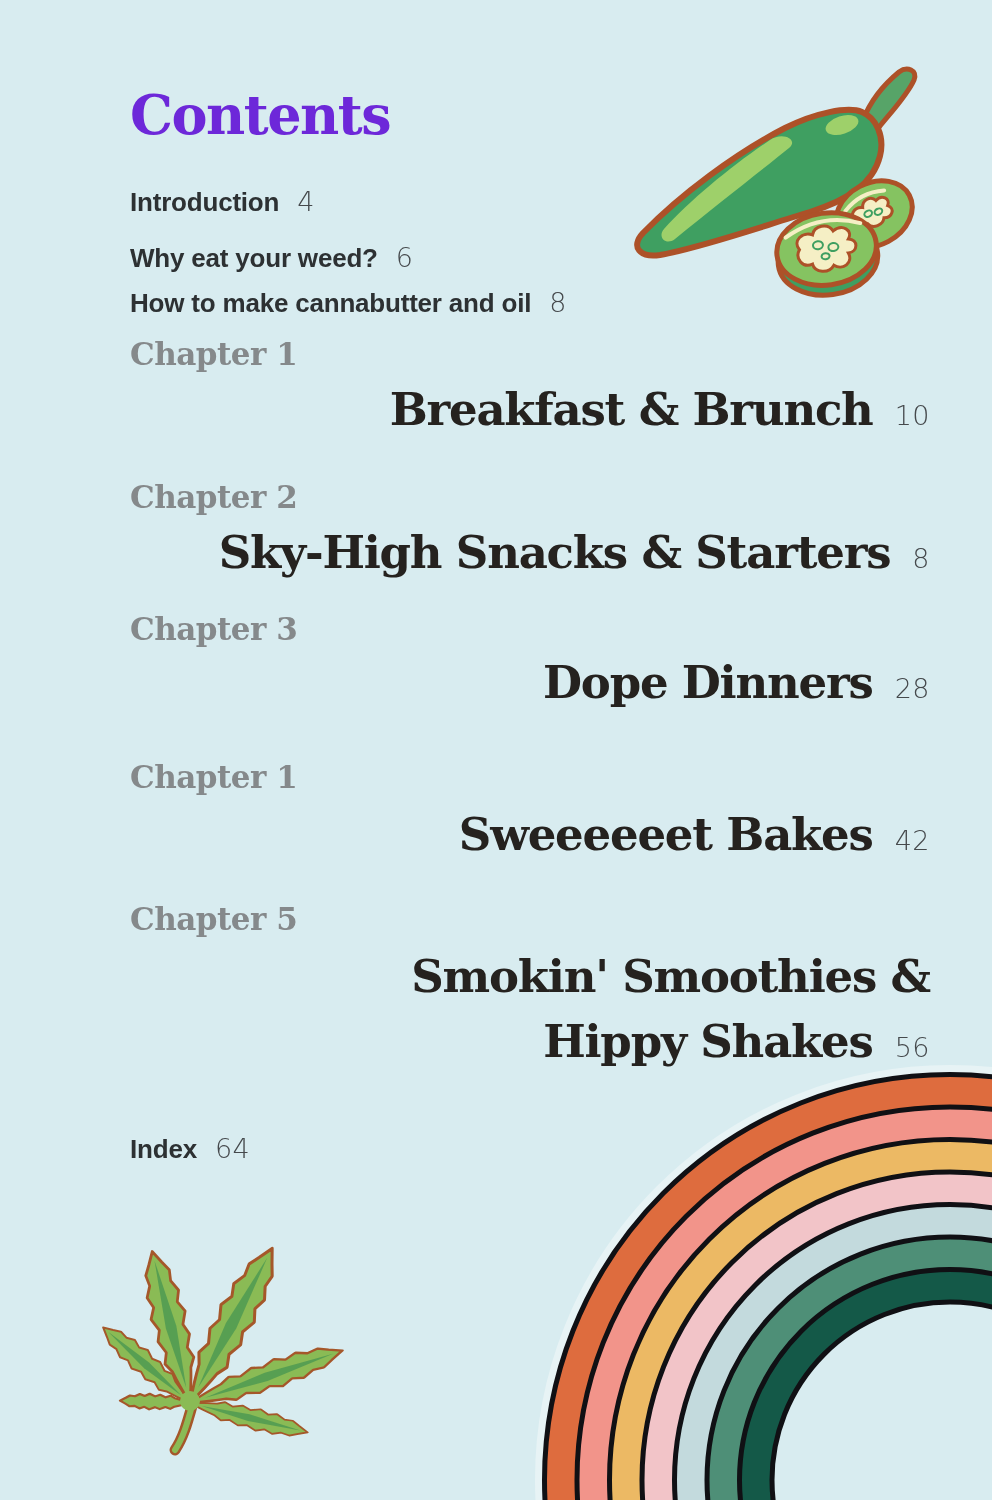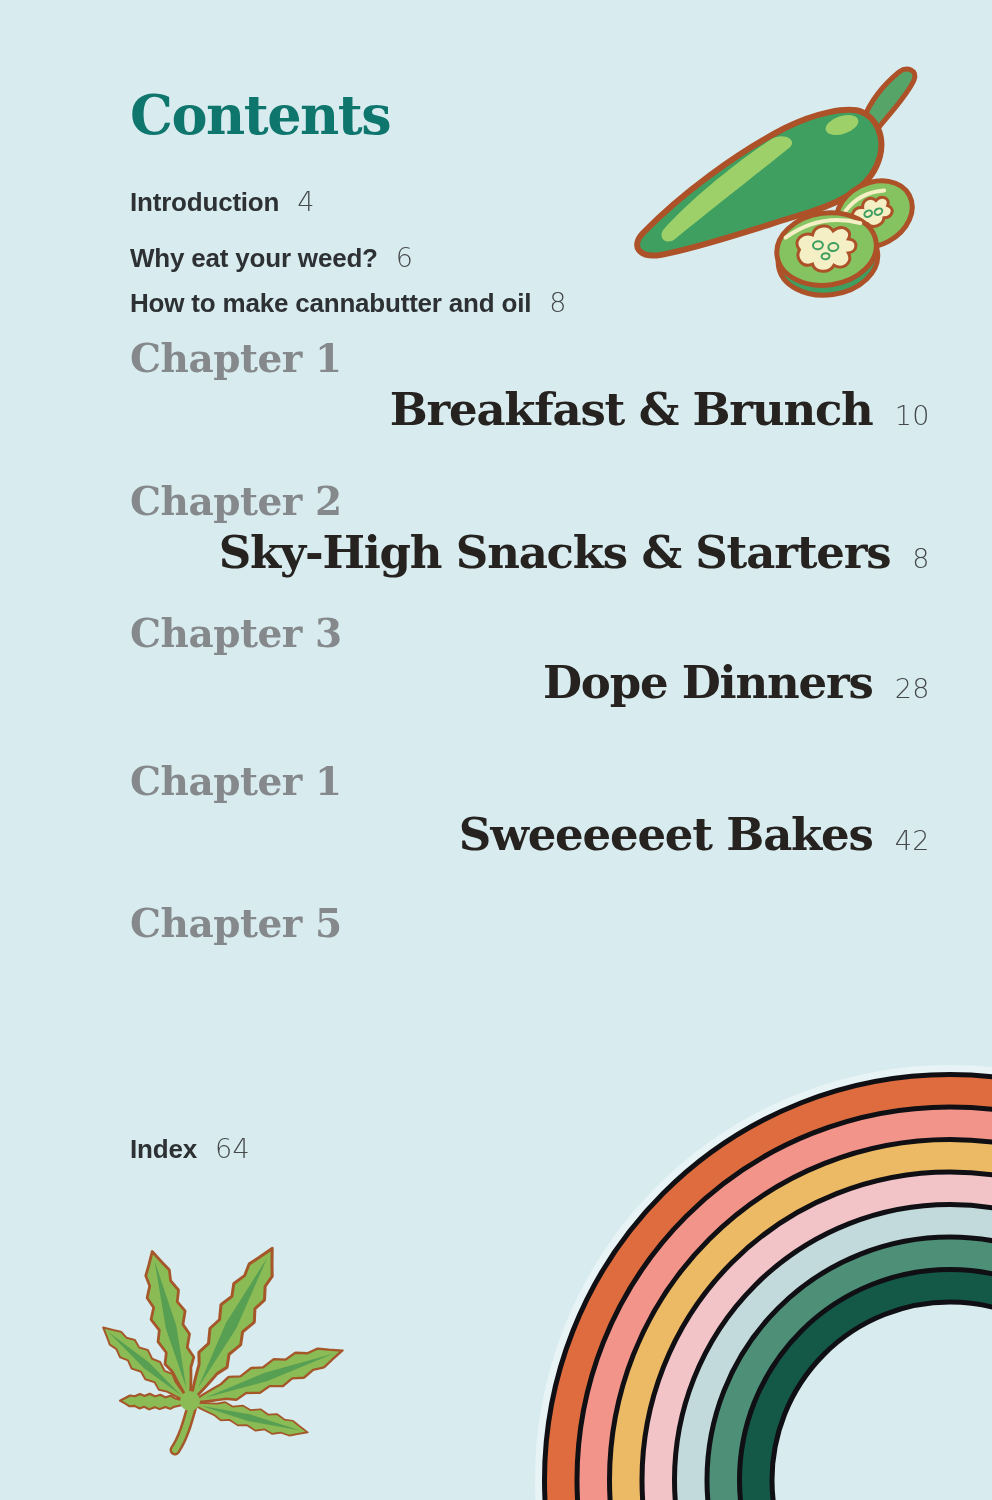--- a/index.html
+++ b/index.html
@@ -7,35 +7,35 @@
     position:relative;
     width:992px;height:1500px;
     background:#d8ecf0;
     overflow:hidden;
     font-family:"Liberation Sans","DejaVu Sans",sans-serif;
   }
   .abs{position:absolute;left:130px;margin:0;}
   .page-title{
     font-family:"DejaVu Serif","Liberation Serif",serif;
     font-weight:700;font-size:54px;line-height:1;
-    letter-spacing:-1.5px;color:#0f766e;
+    letter-spacing:-1.5px;color:#6d28d9;
   }
   .fm{
     font-size:26px;font-weight:700;color:#2d3133;
     letter-spacing:-0.2px;line-height:1.15;margin-top:16px;
   }
   .num{
     font-family:"DejaVu Sans",sans-serif;
     font-weight:300;color:#45494c;
     margin-left:18px;letter-spacing:0.5px;
   }
   .fm .num{font-size:27px;}
   .kicker{
     font-family:"DejaVu Serif","Liberation Serif",serif;
-    font-weight:700;font-size:39px;line-height:1;
+    font-weight:700;font-size:31px;line-height:1;
     color:#85898b;letter-spacing:-0.5px;
   }
   .chap-title{
     font-family:"DejaVu Serif","Liberation Serif",serif;
     font-weight:700;font-size:45px;line-height:1;
     color:#25221f;letter-spacing:-1.2px;width:800px;text-align:right;
   }
   .chap-title.two-line{line-height:1.45;}
   .chap-title .num{font-size:27px;margin-left:22px;}
   .illu{position:absolute;}
@@ -98,20 +98,24 @@
   <p class="abs chap-title" style="top:660px">
     <span>Dope Dinners</span><span class="num">28</span>
   </p>
 
   <p class="abs kicker" style="top:762px">Chapter 1</p>
   <p class="abs chap-title" style="top:812px">
     <span>Sweeeeeet Bakes</span><span class="num">42</span>
   </p>
 
   <p class="abs kicker" style="top:904px">Chapter 5</p>
+  <p class="abs chap-title two-line" style="top:944px">
+    <span>Smokin' Smoothies &amp;</span><br>
+    <span>Hippy Shakes</span><span class="num">56</span>
+  </p>
 
   <p class="abs fm" style="top:1117px">
     <span>Index</span><span class="num">64</span>
   </p>
 
   <svg class="illu" style="left:95px;top:1238px" width="250" height="240" viewBox="0 0 250 240">
     <defs>
       <path id="leaflet" d="M0,0 C-3,-8 -5,-14 -7,-22 L-11,-28 L-8,-35 L-12,-43 L-9,-50 L-13,-58 L-9,-65 L-12,-72 L-8,-79 L-9,-86 L-5,-92 L0,-100 L5,-92 L9,-86 L8,-79 L12,-72 L9,-65 L13,-58 L9,-50 L12,-43 L8,-35 L11,-28 L7,-22 C5,-14 3,-8 0,0 Z"></path>
       <path id="vein" d="M0,-10 L-4,-50 L0,-94 L4,-50 Z"></path>
     </defs>

